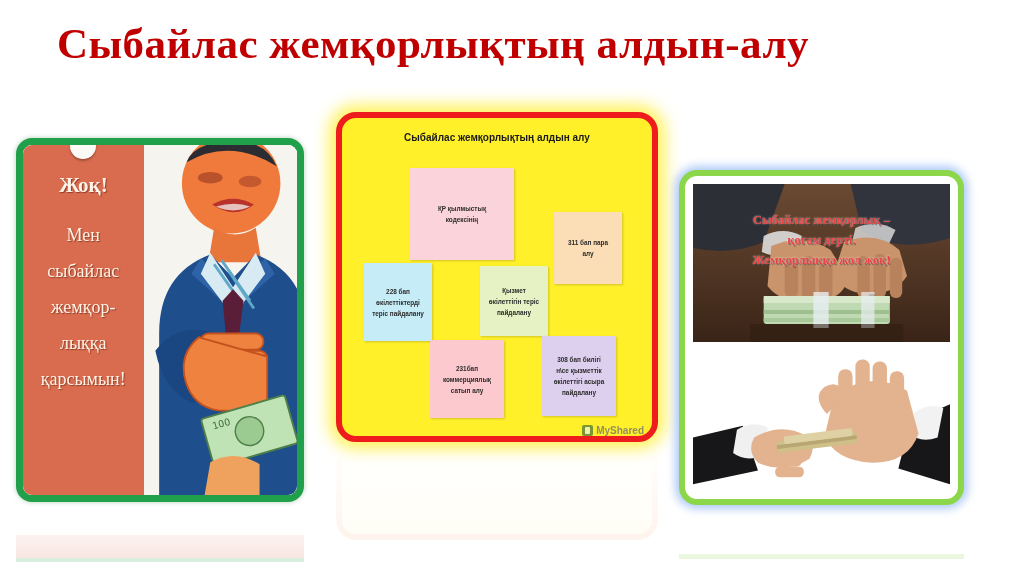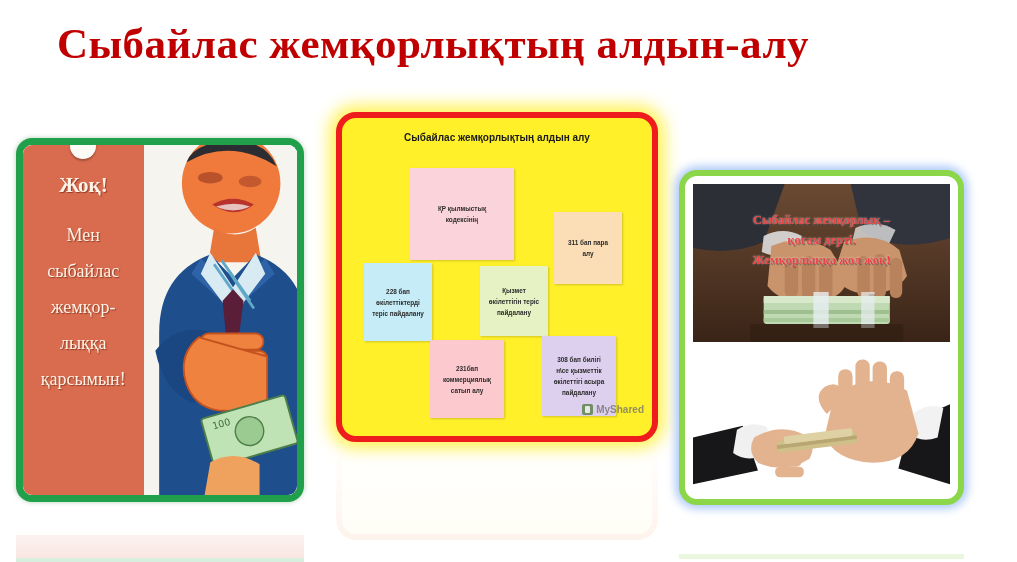--- a/index.html
+++ b/index.html
@@ -101,21 +101,21 @@
     padding:3px;
     box-shadow:1px 1px 2px rgba(0,0,0,.18);
   }
   #node-code   { left:68px;  top:50px;  width:104px; height:92px; background:#FBD3DA; }
   #node-311    { left:212px; top:94px;  width:68px;  height:72px; background:#FBDDB6; }
   #node-228    { left:22px;  top:145px; width:68px;  height:78px; background:#C6ECF7; }
   #node-center { left:138px; top:148px; width:68px;  height:70px; background:#E6F2C4; }
   #node-231    { left:88px;  top:222px; width:74px;  height:78px; background:#FBC9CE; }
   #node-308    { left:200px; top:218px; width:74px;  height:80px; background:#DDD0EE; }
   #myshared{
-    position:absolute; right:8px; bottom:21px;
+    position:absolute; right:8px; bottom:0;
     display:flex;align-items:center;gap:3px;
     font-size:10px;font-weight:bold;color:#6e6e6e;
     opacity:.75;
   }
   #myshared-icon{
     width:11px;height:11px;border-radius:2px;background:#4e7a36;
     display:inline-block;position:relative;
   }
   #myshared-icon:after{
     content:"";position:absolute;left:3px;top:2px;width:5px;height:7px;

